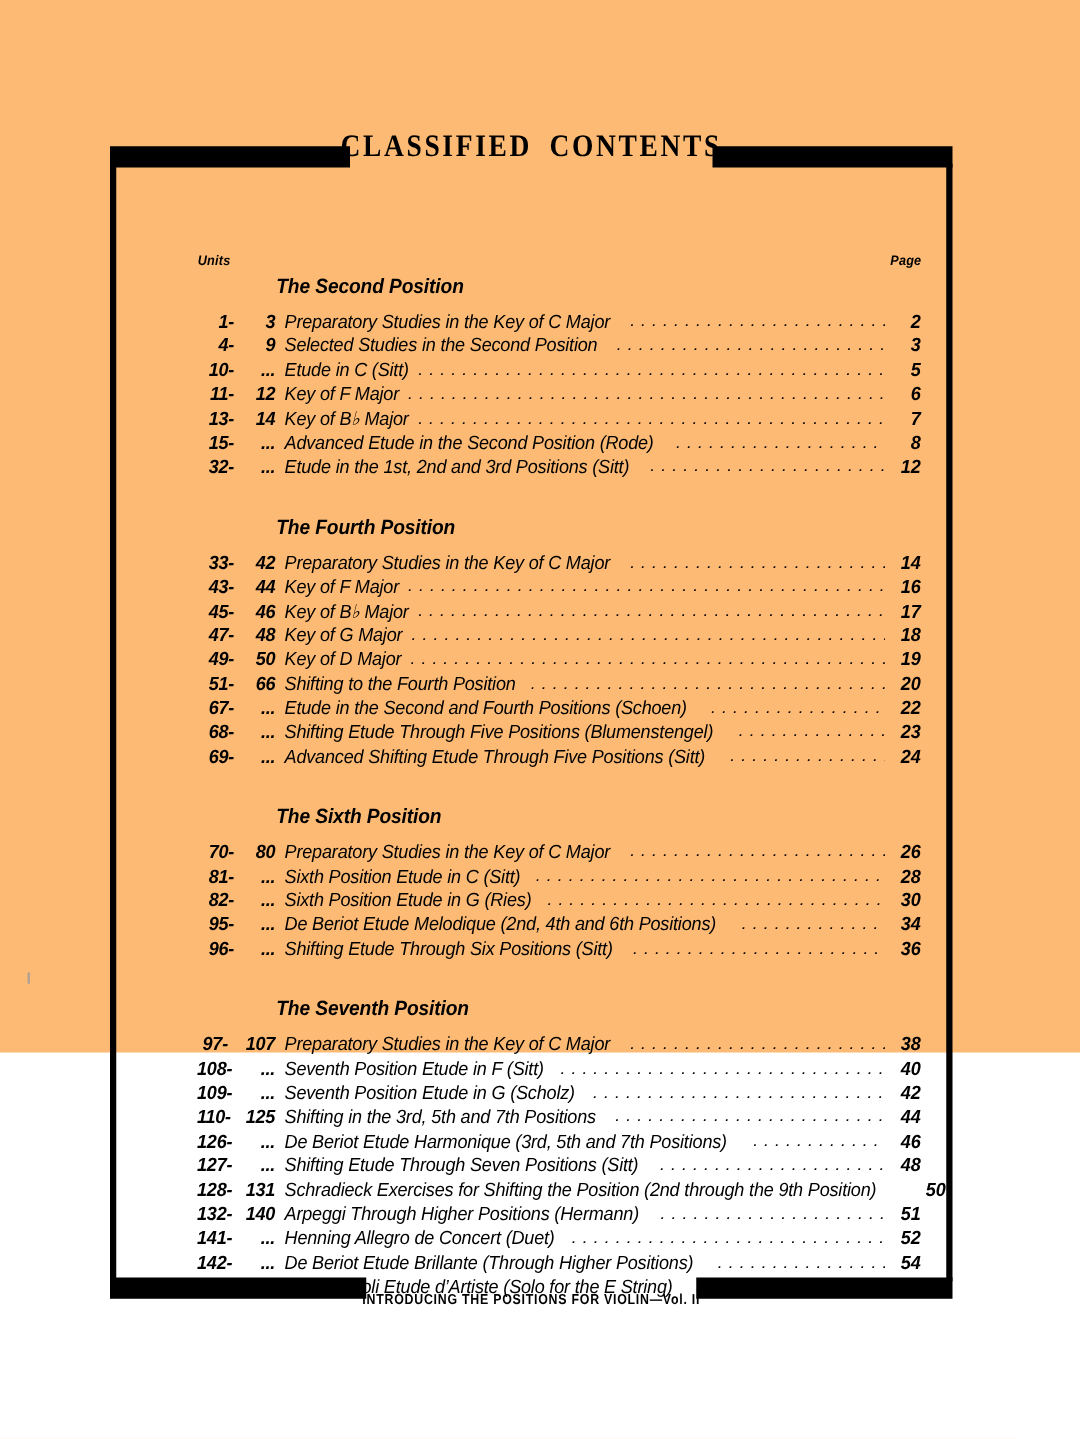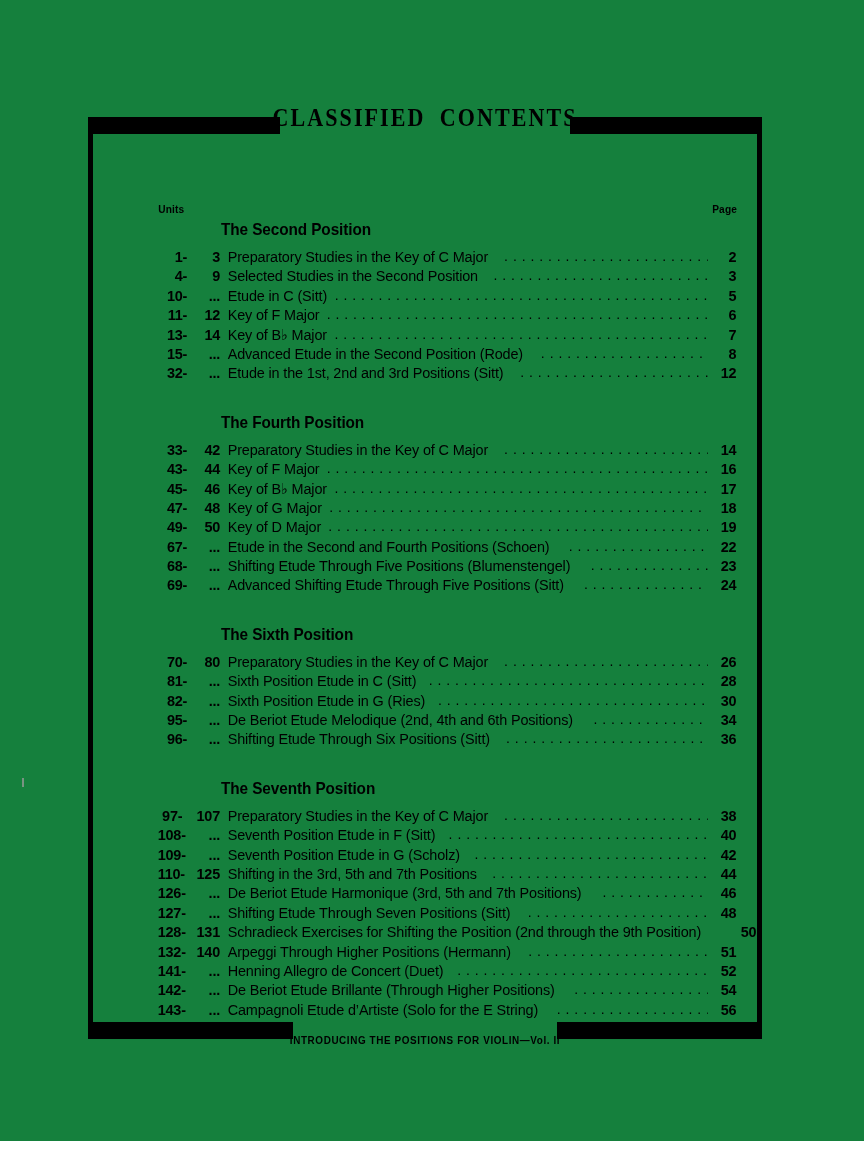--- a/index.html
+++ b/index.html
@@ -15,22 +15,22 @@
     font-family: "Liberation Sans", sans-serif;
     color: #000000;
     overflow: hidden;
   }
 
   
   .page-sheet {
     position: absolute;
     left: 0; top: 0;
     width: 864px;
-    height: 1141px;
-    background: #15803d;
+    height: 842px;
+    background: #fdba74;
   }
 
   
   .scan-speck {
     position: absolute;
     left: 22px;
     top: 778px;
     width: 2px;
     height: 9px;
     background: #9a9a9a;
@@ -132,21 +132,21 @@
   .section-title {
     font-weight: bold;
     font-size: 16.5px;
     line-height: 20px;
     letter-spacing: -.1px;
     transform: scaleX(0.93);
     transform-origin: left center;
     margin-left: 64px;
     white-space: nowrap;
   }
-  .section-block { margin-bottom: 0; }
+  .section-block { margin-bottom: 0; font-style: italic; }
   .section-gap { height: 29px; }
 
   
   .entry {
     display: flex;
     align-items: baseline;
     height: 19.4px;
     font-size: 15.2px;
     white-space: nowrap;
   }
@@ -308,20 +308,27 @@
             <span class="entry-page">18</span>
           </div>
           <div class="entry">
             <span class="unit-from">49-</span>
             <span class="unit-to">50</span>
             <span class="entry-title">Key of D Major</span>
             <span class="leader"></span>
             <span class="entry-page">19</span>
           </div>
           <div class="entry">
+            <span class="unit-from">51-</span>
+            <span class="unit-to">66</span>
+            <span class="entry-title">Shifting to the Fourth Position</span>
+            <span class="leader"></span>
+            <span class="entry-page">20</span>
+          </div>
+          <div class="entry">
             <span class="unit-from">67-</span>
             <span class="unit-to">...</span>
             <span class="entry-title">Etude in the Second and Fourth Positions (Schoen)</span>
             <span class="leader"></span>
             <span class="entry-page">22</span>
           </div>
           <div class="entry">
             <span class="unit-from">68-</span>
             <span class="unit-to">...</span>
             <span class="entry-title">Shifting Etude Through Five Positions (Blumenstengel)</span>

